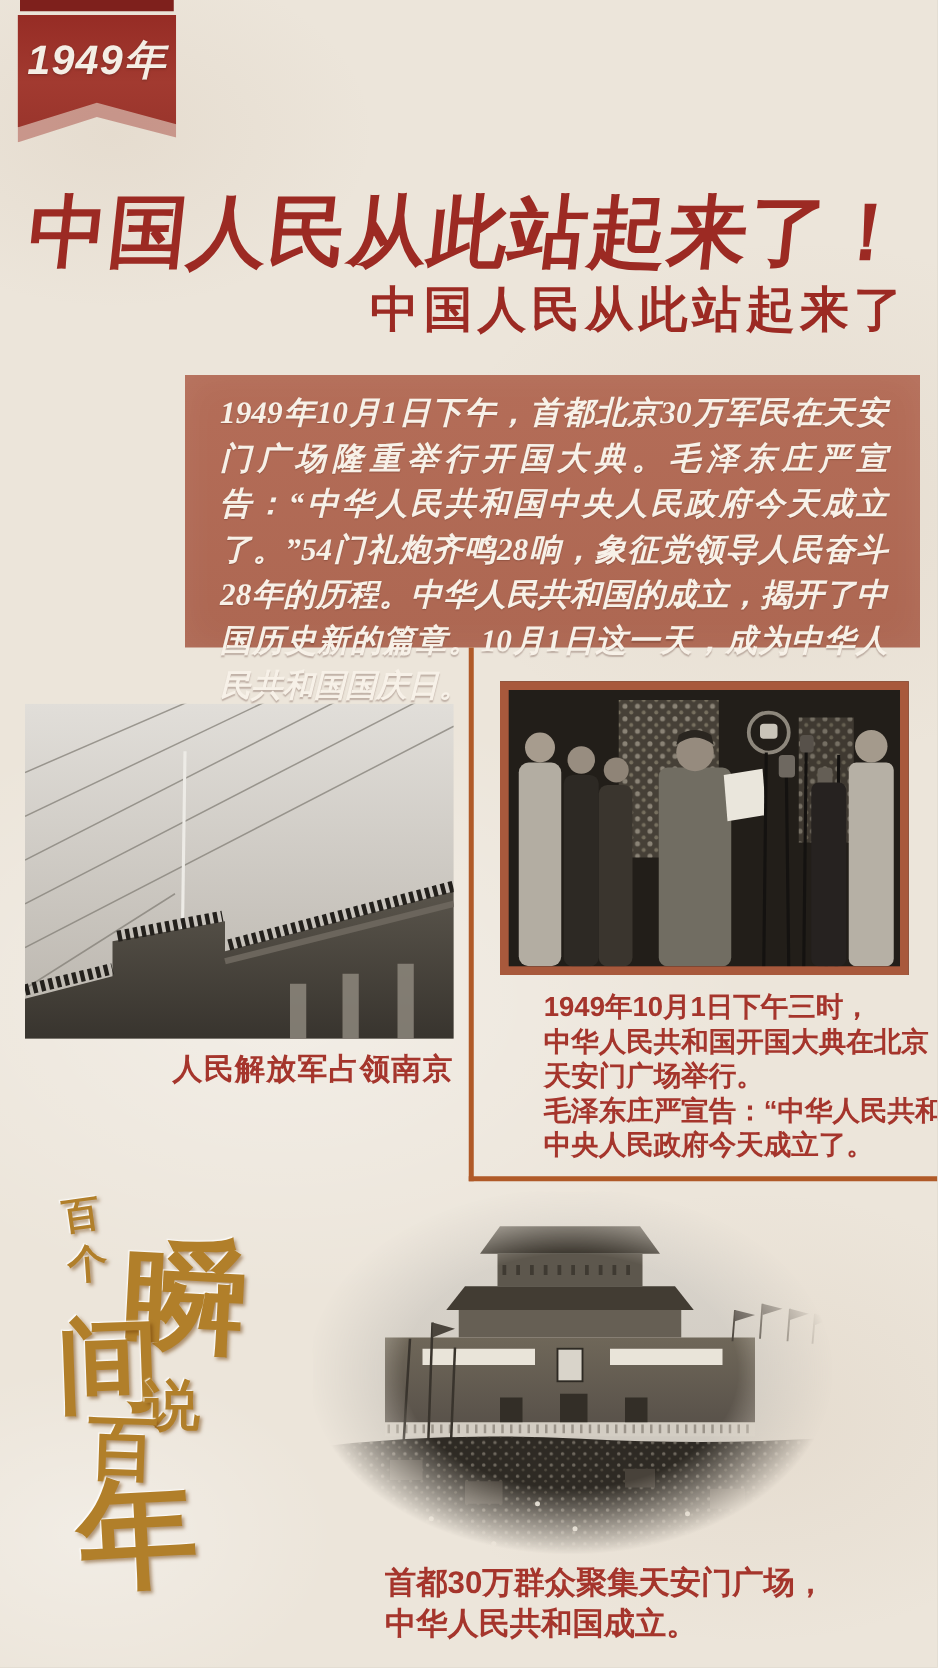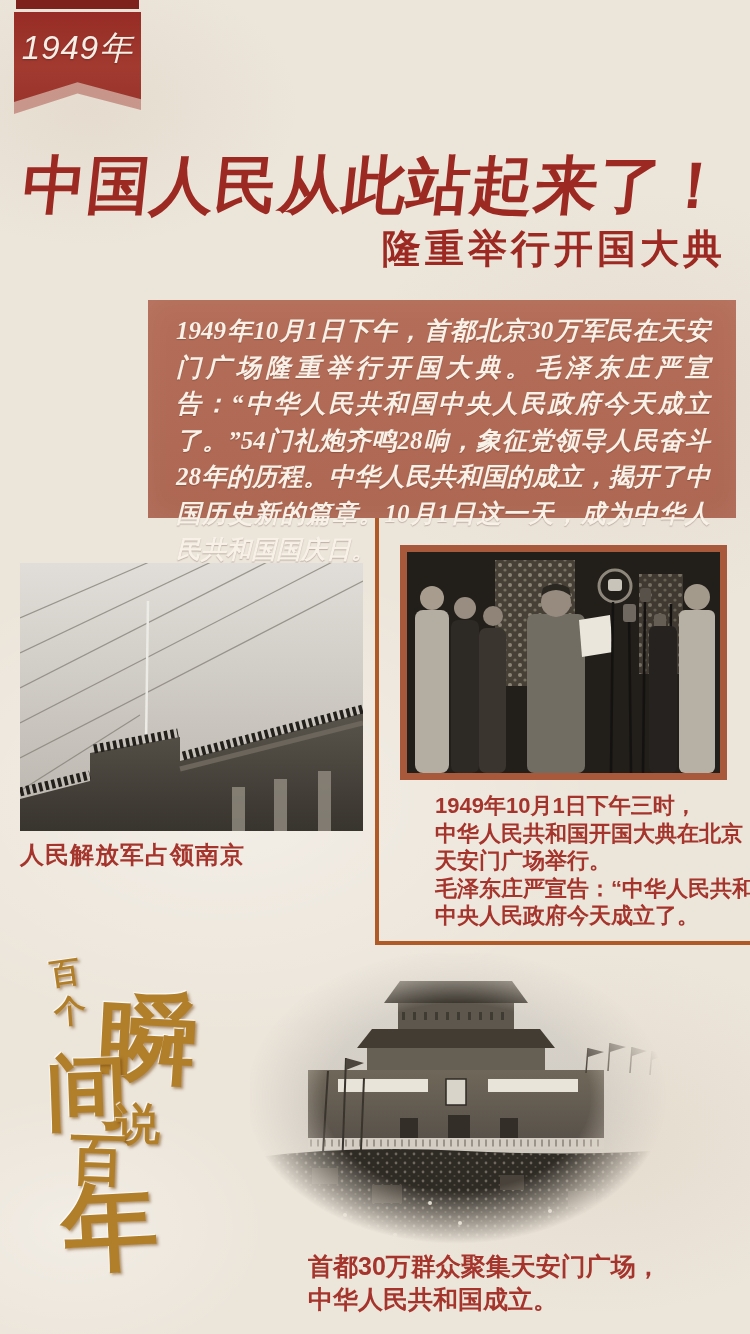--- a/index.html
+++ b/index.html
@@ -16,40 +16,40 @@
   
   .ribbon{position:absolute;left:14px;top:0;width:127px;height:118px;}
   .ribbon-cap{position:absolute;left:2px;top:0;width:123px;height:9px;background:#7e201c;}
   .ribbon-ghost{position:absolute;left:0;top:12px;width:127px;height:102px;
     background:rgba(158,49,41,.42);
     clip-path:polygon(0 0,100% 0,100% 96%,50% 80%,0 100%);}
   .ribbon-main{position:absolute;left:0;top:12px;width:127px;height:90px;
     background:linear-gradient(180deg,#962c25 0%,#a23a30 60%,#9a352c 100%);
     clip-path:polygon(0 0,100% 0,100% 97%,50% 78%,0 100%);}
   .ribbon-label{position:absolute;left:0;top:26px;width:127px;text-align:center;
-    color:#f4eee5;font-size:33px;font-weight:normal;font-style:italic;letter-spacing:1px;
+    color:#f4eee5;font-size:33px;font-weight:bold;font-style:italic;letter-spacing:1px;
     text-shadow:0 1px 2px rgba(0,0,0,.25);}
   
   .title{position:absolute;left:0;top:143px;width:750px;margin:0;text-align:center;
     font-family:"Liberation Serif",serif;font-weight:900;font-size:63px;line-height:86px;
     color:#9c2a23;letter-spacing:1px;transform:skewX(-6deg);}
   .subtitle{position:absolute;right:24px;top:227px;text-align:right;
     font-weight:900;font-size:39px;line-height:44px;color:#9c2a23;letter-spacing:4px;}
   
   .intro{position:absolute;left:148px;top:300px;width:588px;height:218px;
     background:linear-gradient(180deg,#b46d58 0%,#ad6752 100%);
     box-shadow:inset 0 0 30px rgba(255,255,255,.07);font-style:italic;}
   .intro-text{margin:0;padding:13px 26px 0 28px;text-align:justify;
     font-family:"Liberation Serif",serif;font-weight:700;font-size:25px;line-height:36.5px;
     color:#f7f1e8;text-shadow:0 1px 1px rgba(60,20,10,.25);}
   
   .photo-nanjing{position:absolute;left:20px;top:563px;width:343px;height:268px;
     box-shadow:inset 0 0 16px 7px #ece5da;}
   .photo-nanjing svg{display:block;width:100%;height:100%;}
-  .caption-nanjing{position:absolute;left:20px;top:839px;width:343px;text-align:left;
+  .caption-nanjing{position:absolute;left:20px;top:839px;width:343px;text-align:right;
     font-weight:900;font-size:24px;color:#a5352c;letter-spacing:1px;}
   
   .divider-v{position:absolute;left:375px;top:518px;width:4px;height:427px;background:#b05a28;}
   .divider-h{position:absolute;left:375px;top:941px;width:375px;height:4px;background:#b05a28;}
   
   .photo-ceremony{position:absolute;left:400px;top:545px;width:327px;height:235px;
     border:7px solid #a8593c;box-sizing:border-box;background:#211d18;}
   .photo-ceremony svg{display:block;width:100%;height:100%;}
   .caption-ceremony{position:absolute;left:395px;top:792px;width:350px;
     font-weight:900;font-size:22px;line-height:27.5px;color:#a5352c;white-space:pre-line;margin-left:40px;}
@@ -78,21 +78,21 @@
 <div class="stage">
 
   <div class="ribbon">
     <div class="ribbon-cap"></div>
     <div class="ribbon-ghost"></div>
     <div class="ribbon-main"></div>
     <div class="ribbon-label">1949年</div>
   </div>
 
   <h1 class="title">中国人民从此站起来了！</h1>
-  <div class="subtitle">隆重举行开国大典</div>
+  <div class="subtitle">中国人民从此站起来了</div>
 
   <div class="intro">
     <p class="intro-text">1949年10月1日下午，首都北京30万军民在天安门广场隆重举行开国大典。毛泽东庄严宣告：“中华人民共和国中央人民政府今天成立了。”54门礼炮齐鸣28响，象征党领导人民奋斗28年的历程。中华人民共和国的成立，揭开了中国历史新的篇章。10月1日这一天，成为中华人民共和国国庆日。</p>
   </div>
 
   <div class="photo-nanjing">
     <svg viewBox="0 0 343 268" preserveAspectRatio="none">
       <defs>
         <linearGradient id="sky1" x1="0" y1="0" x2="0" y2="1">
           <stop offset="0" stop-color="#e1ded9"></stop>

